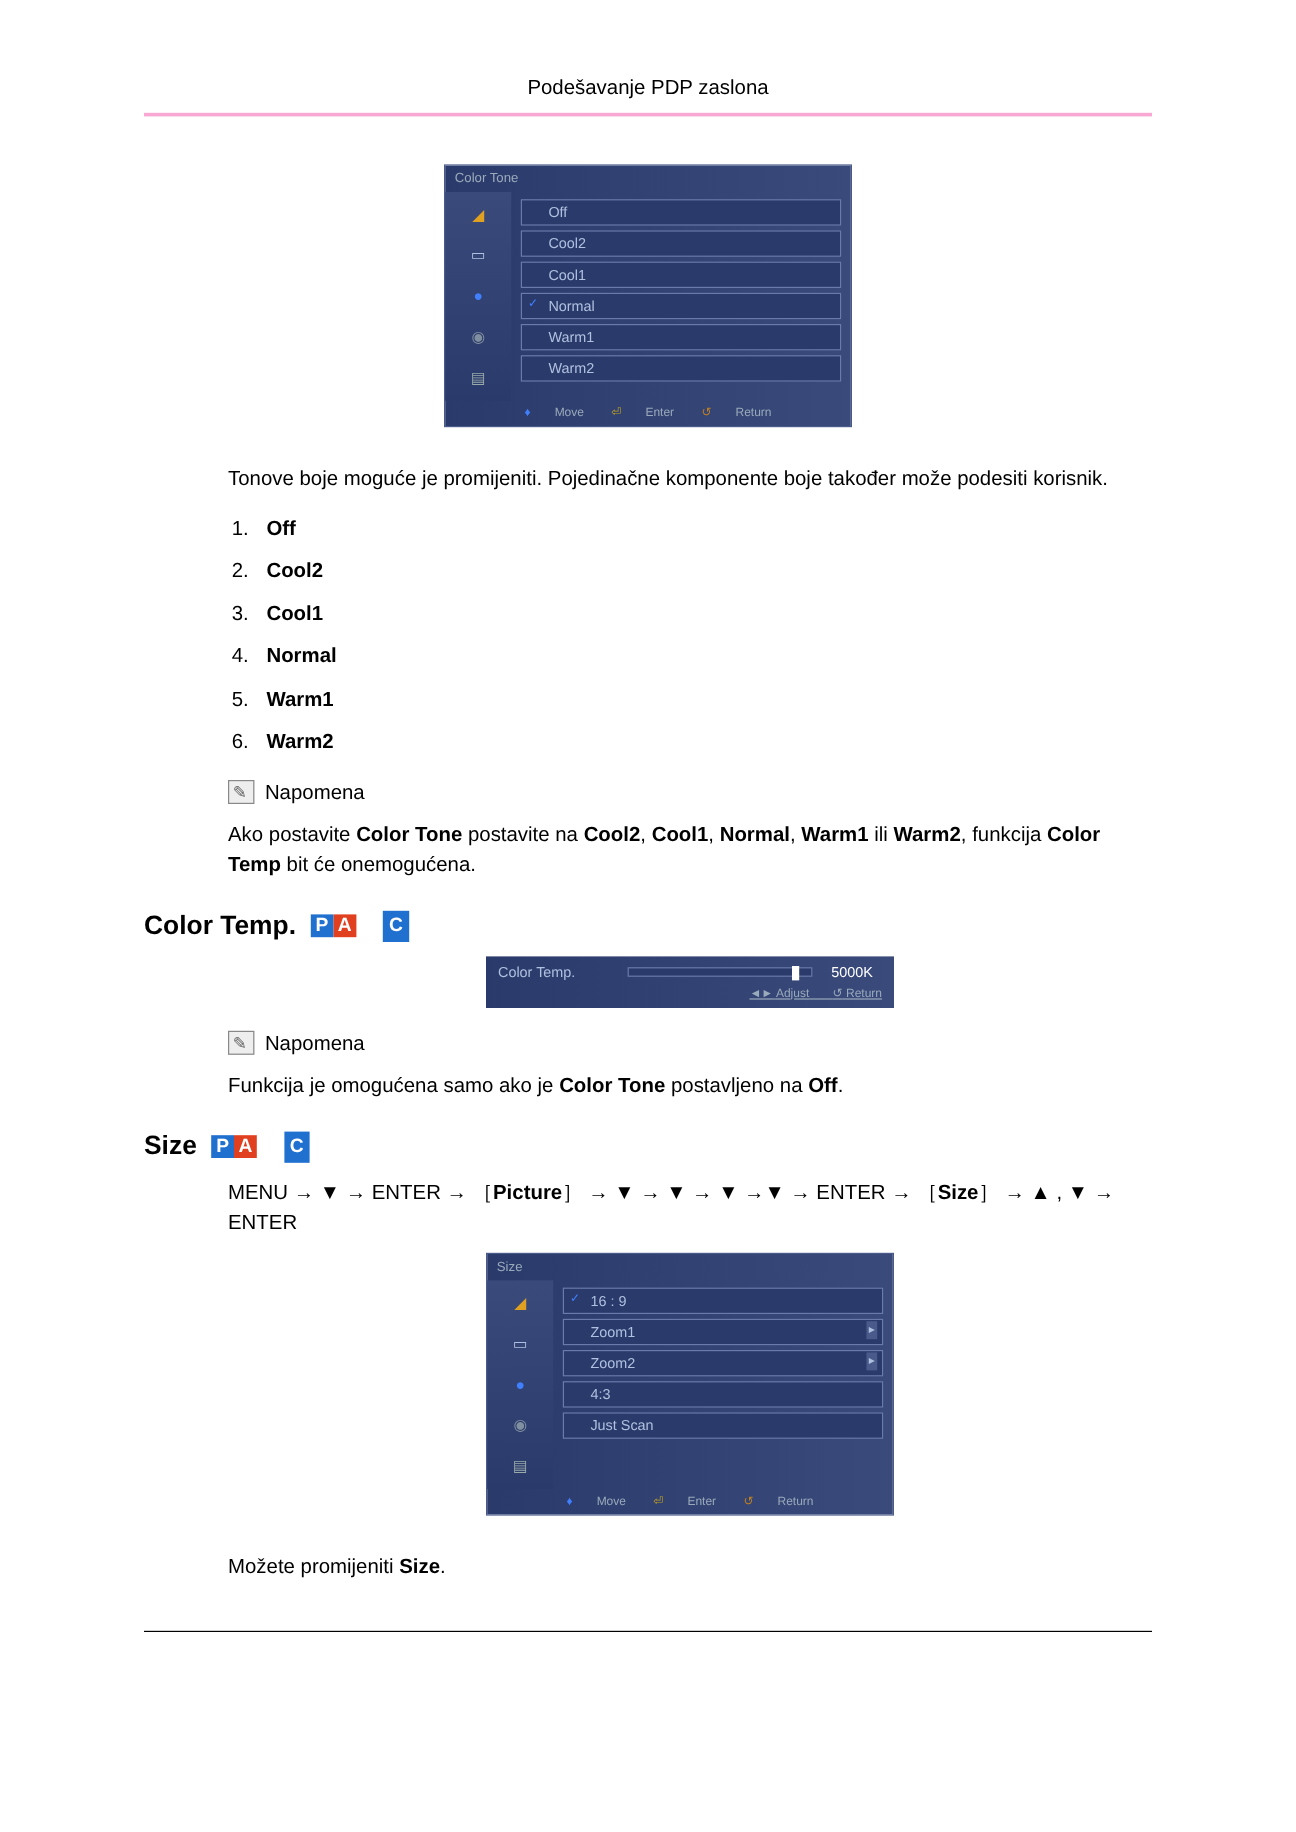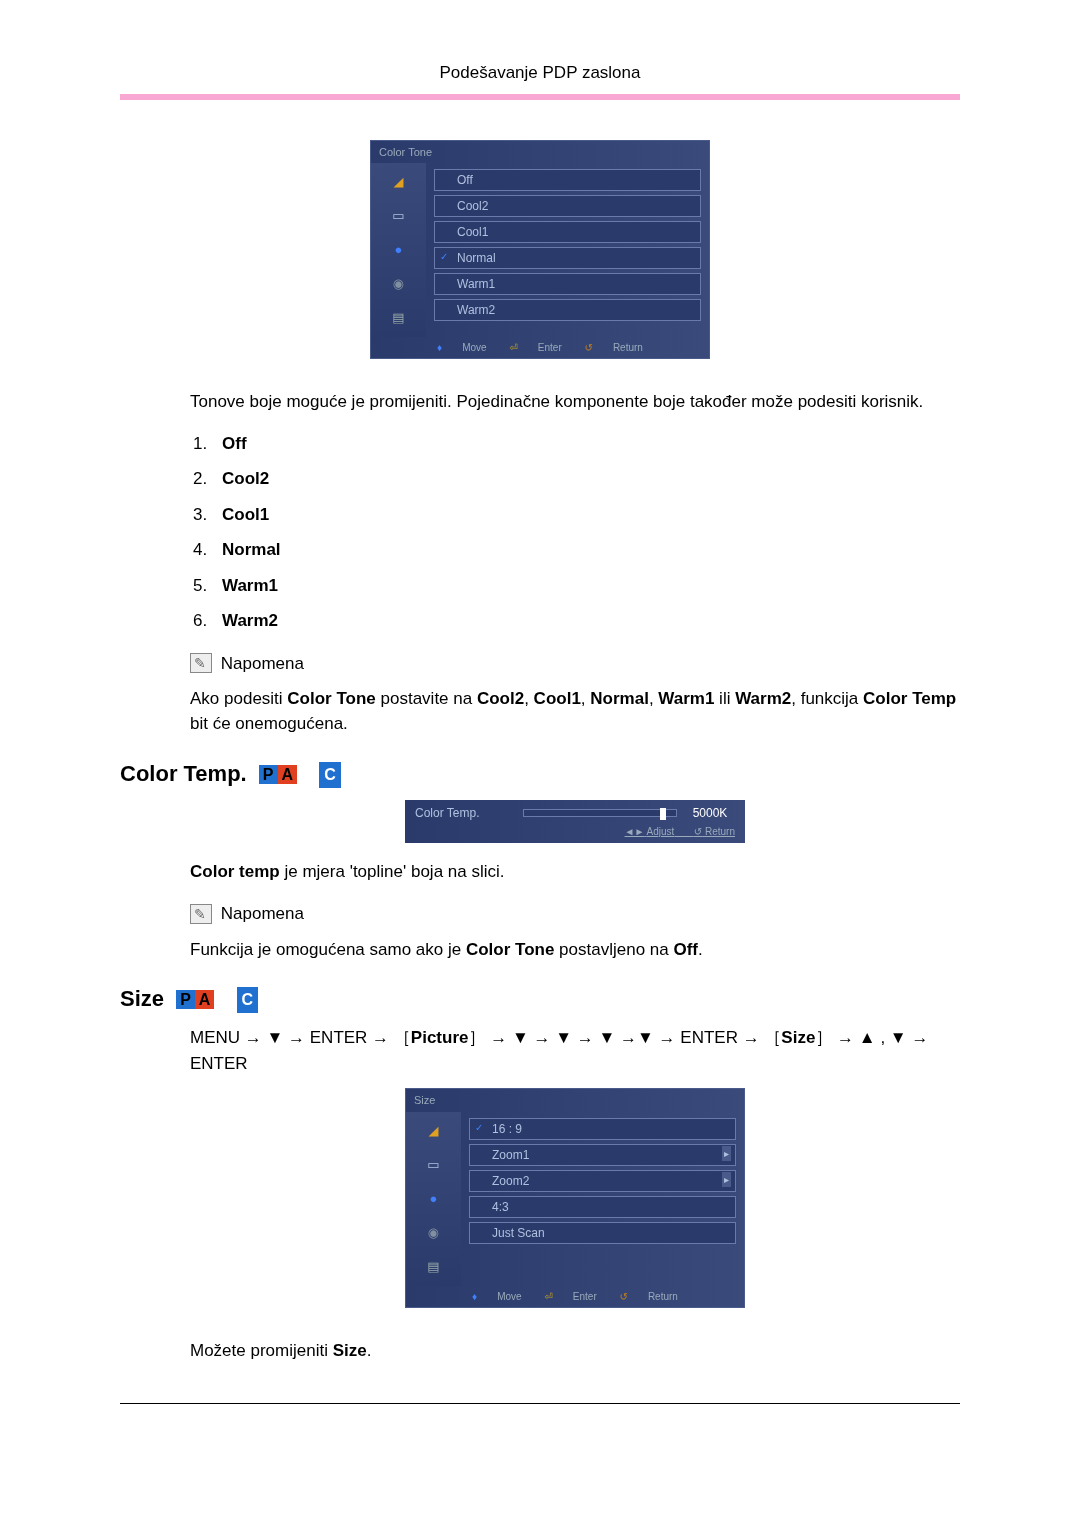--- a/index.html
+++ b/index.html
@@ -8,21 +8,21 @@
       background: #fff;
       width: 1080px;
       margin: 0 auto;
       padding: 60px 120px;
       font-size: 17px;
       line-height: 1.5;
       color: #000;
     }
     .page-header {
       text-align: center;
-      border-bottom: 6px solid #f9a8d4;
+      border-bottom: 3px solid #f9a8d4;
       padding-bottom: 8px;
       margin-bottom: 40px;
     }
     .osd-menu {
       width: 340px;
       margin: 0 auto 30px;
       background: linear-gradient(to right, #2a3a6a, #3a4a7a);
       border: 1px solid #4a5a8a;
       font-size: 12px;
       color: #fff;
@@ -131,21 +131,21 @@
     }
     .badge {
       display: inline-block;
       vertical-align: middle;
       font-weight: bold;
       font-size: 16px;
       padding: 1px 2px;
       margin-left: 4px;
     }
     .badge-pa {
-      color: #000000;
+      color: #ffffff;
     }
     .badge-pa .p { background: #2070d0; padding: 1px 4px; }
     .badge-pa .a { background: #e04020; padding: 1px 4px; }
     .badge-c {
       background: #2070d0;
       color: #fff;
       padding: 1px 5px;
       margin-left: 14px;
     }
     .nav-path { margin: 8px 0 12px 0; }
@@ -234,21 +234,21 @@
     <li><span>Normal</span></li>
     <li><span>Warm1</span></li>
     <li><span>Warm2</span></li>
   </ol>
 
   <div class="note-row">
     <span class="note-icon"></span>
     <span class="note-label">Napomena</span>
   </div>
   <p class="note-text">
-    <span>Ako podesiti </span><b>Color Tone</b><span> postavite na </span><b>Cool2</b><span>, </span><b>Cool1</b><span>, </span><b>Normal</b><span>, </span><b>Warm1</b><span> ili </span><b>Warm2</b><span>, funkcija </span><b>Color Temp</b><span> bit će onemogućena.</span>
+    <span>Ako postavite </span><b>Color Tone</b><span> postavite na </span><b>Cool2</b><span>, </span><b>Cool1</b><span>, </span><b>Normal</b><span>, </span><b>Warm1</b><span> ili </span><b>Warm2</b><span>, funkcija </span><b>Color Temp</b><span> bit će onemogućena.</span>
   </p>
 </div>
 
 <h2 class="section">
   <span>Color Temp.</span>
   <span class="badge badge-pa"><span class="p">P</span><span class="a">A</span></span>
   <span class="badge badge-c">C</span>
 </h2>
 
 <div class="content">
@@ -259,23 +259,20 @@
       <div class="osd-slider-bar"></div>
       <div class="osd-slider-val">5000K</div>
     </div>
     <div class="osd-slider-footer">
       <span class="dot">◄►</span> <span>Adjust</span>
       &nbsp;&nbsp;&nbsp;&nbsp;&nbsp;
       <span class="ret">↺</span> <span>Return</span>
     </div>
   </div>
 
-  <p class="para">
-    <b>Color temp</b><span> je mjera 'topline' boja na slici.</span>
-  </p>
 
   <div class="note-row">
     <span class="note-icon"></span>
     <span class="note-label">Napomena</span>
   </div>
   <p class="note-text">
     <span>Funkcija je omogućena samo ako je </span><b>Color Tone</b><span> postavljeno na </span><b>Off</b><span>.</span>
   </p>
 </div>
 

